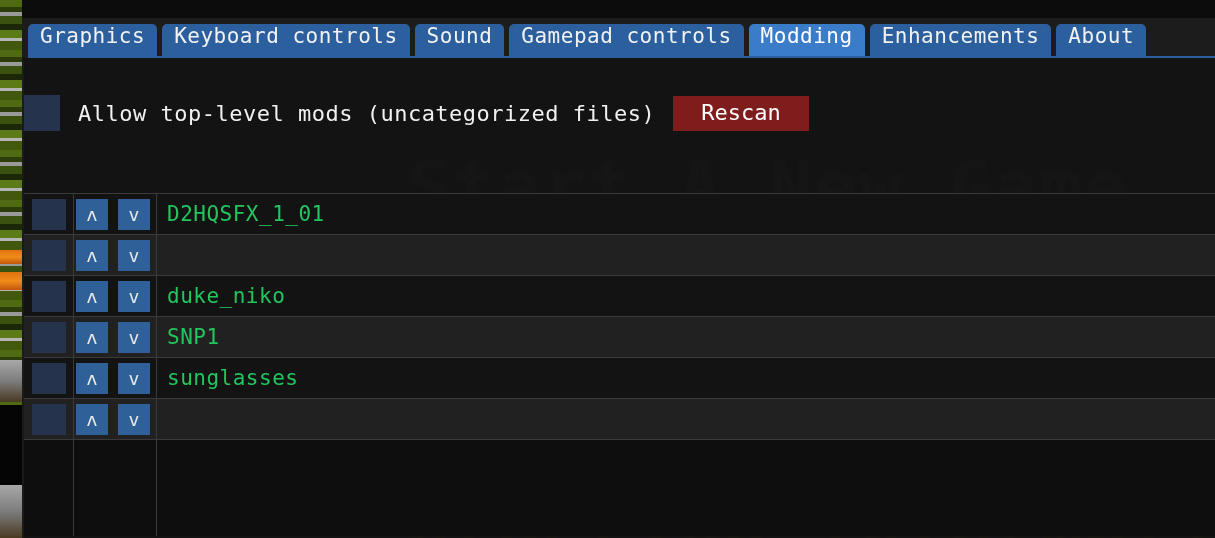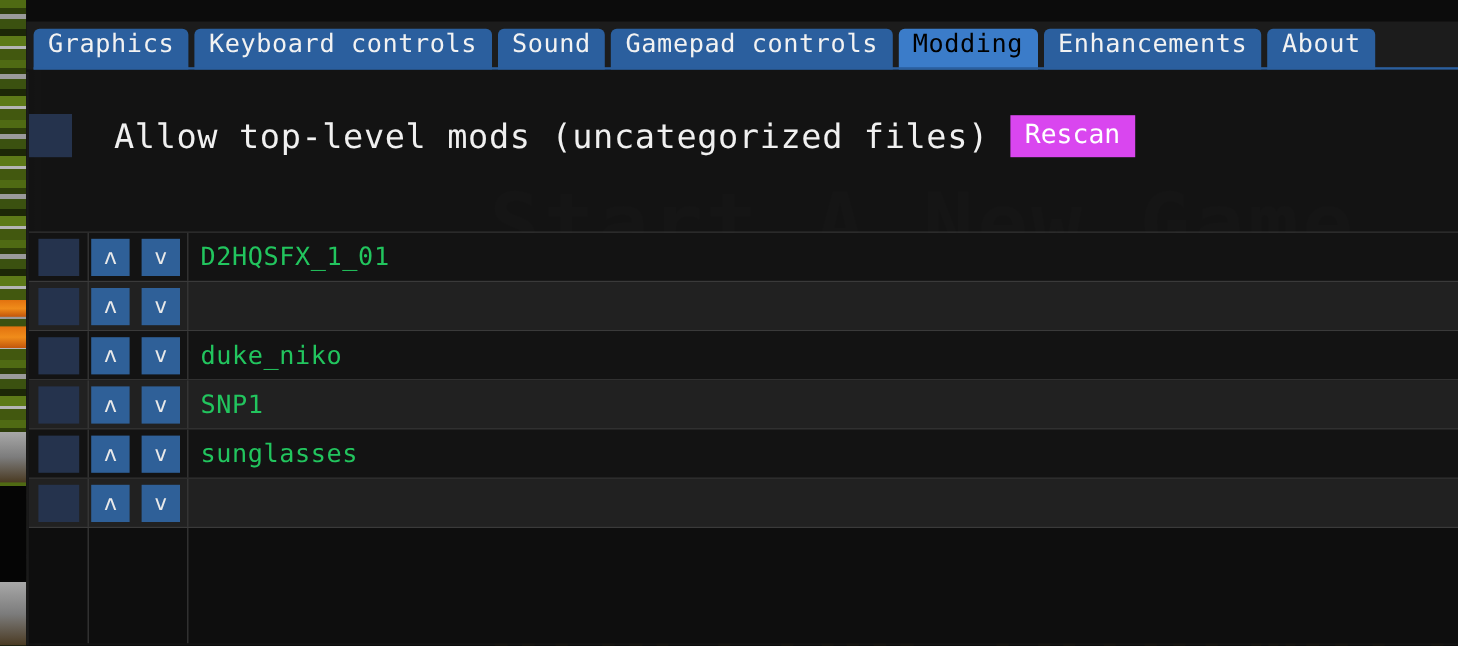--- a/index.html
+++ b/index.html
@@ -165,21 +165,21 @@
     color: #f2f2f2;
     font-size: 21px;
     letter-spacing: 0.5px;
     border-radius: 5px 5px 0 0;
     white-space: nowrap;
     cursor: pointer;
     box-sizing: border-box;
   }
   .tab.active {
     background: #3b7cc9;
-    color: #000000;
+    color: #ffffff;
   }
   .tabbar-underline {
     position: absolute;
     left: 6px;
     top: 56px;
     width: 1187px;
     height: 2px;
     background: #2b5f9e;
   }
 
@@ -202,32 +202,32 @@
     align-items: center;
   }
   .checkbox {
     width: 36px;
     height: 36px;
     background: #25334d;
     cursor: pointer;
     flex: 0 0 auto;
   }
   .toplevel-label {
-    margin-left: 35px;
+    margin-left: 18px;
     color: #f0f0f0;
-    font-size: 28px;
+    font-size: 22px;
     letter-spacing: 0.5px;
     white-space: nowrap;
   }
   .btn-rescan {
     margin-left: 18px;
-    background: #d946ef;
+    background: #7f1d1d;
     color: #ffffff;
     font-size: 22px;
-    padding: 4px 12px 6px;
+    padding: 4px 28px 6px;
     cursor: pointer;
     white-space: nowrap;
   }
 
   
   .modtable {
     position: absolute;
     left: 2px;
     top: 133px;
     width: 1191px;

